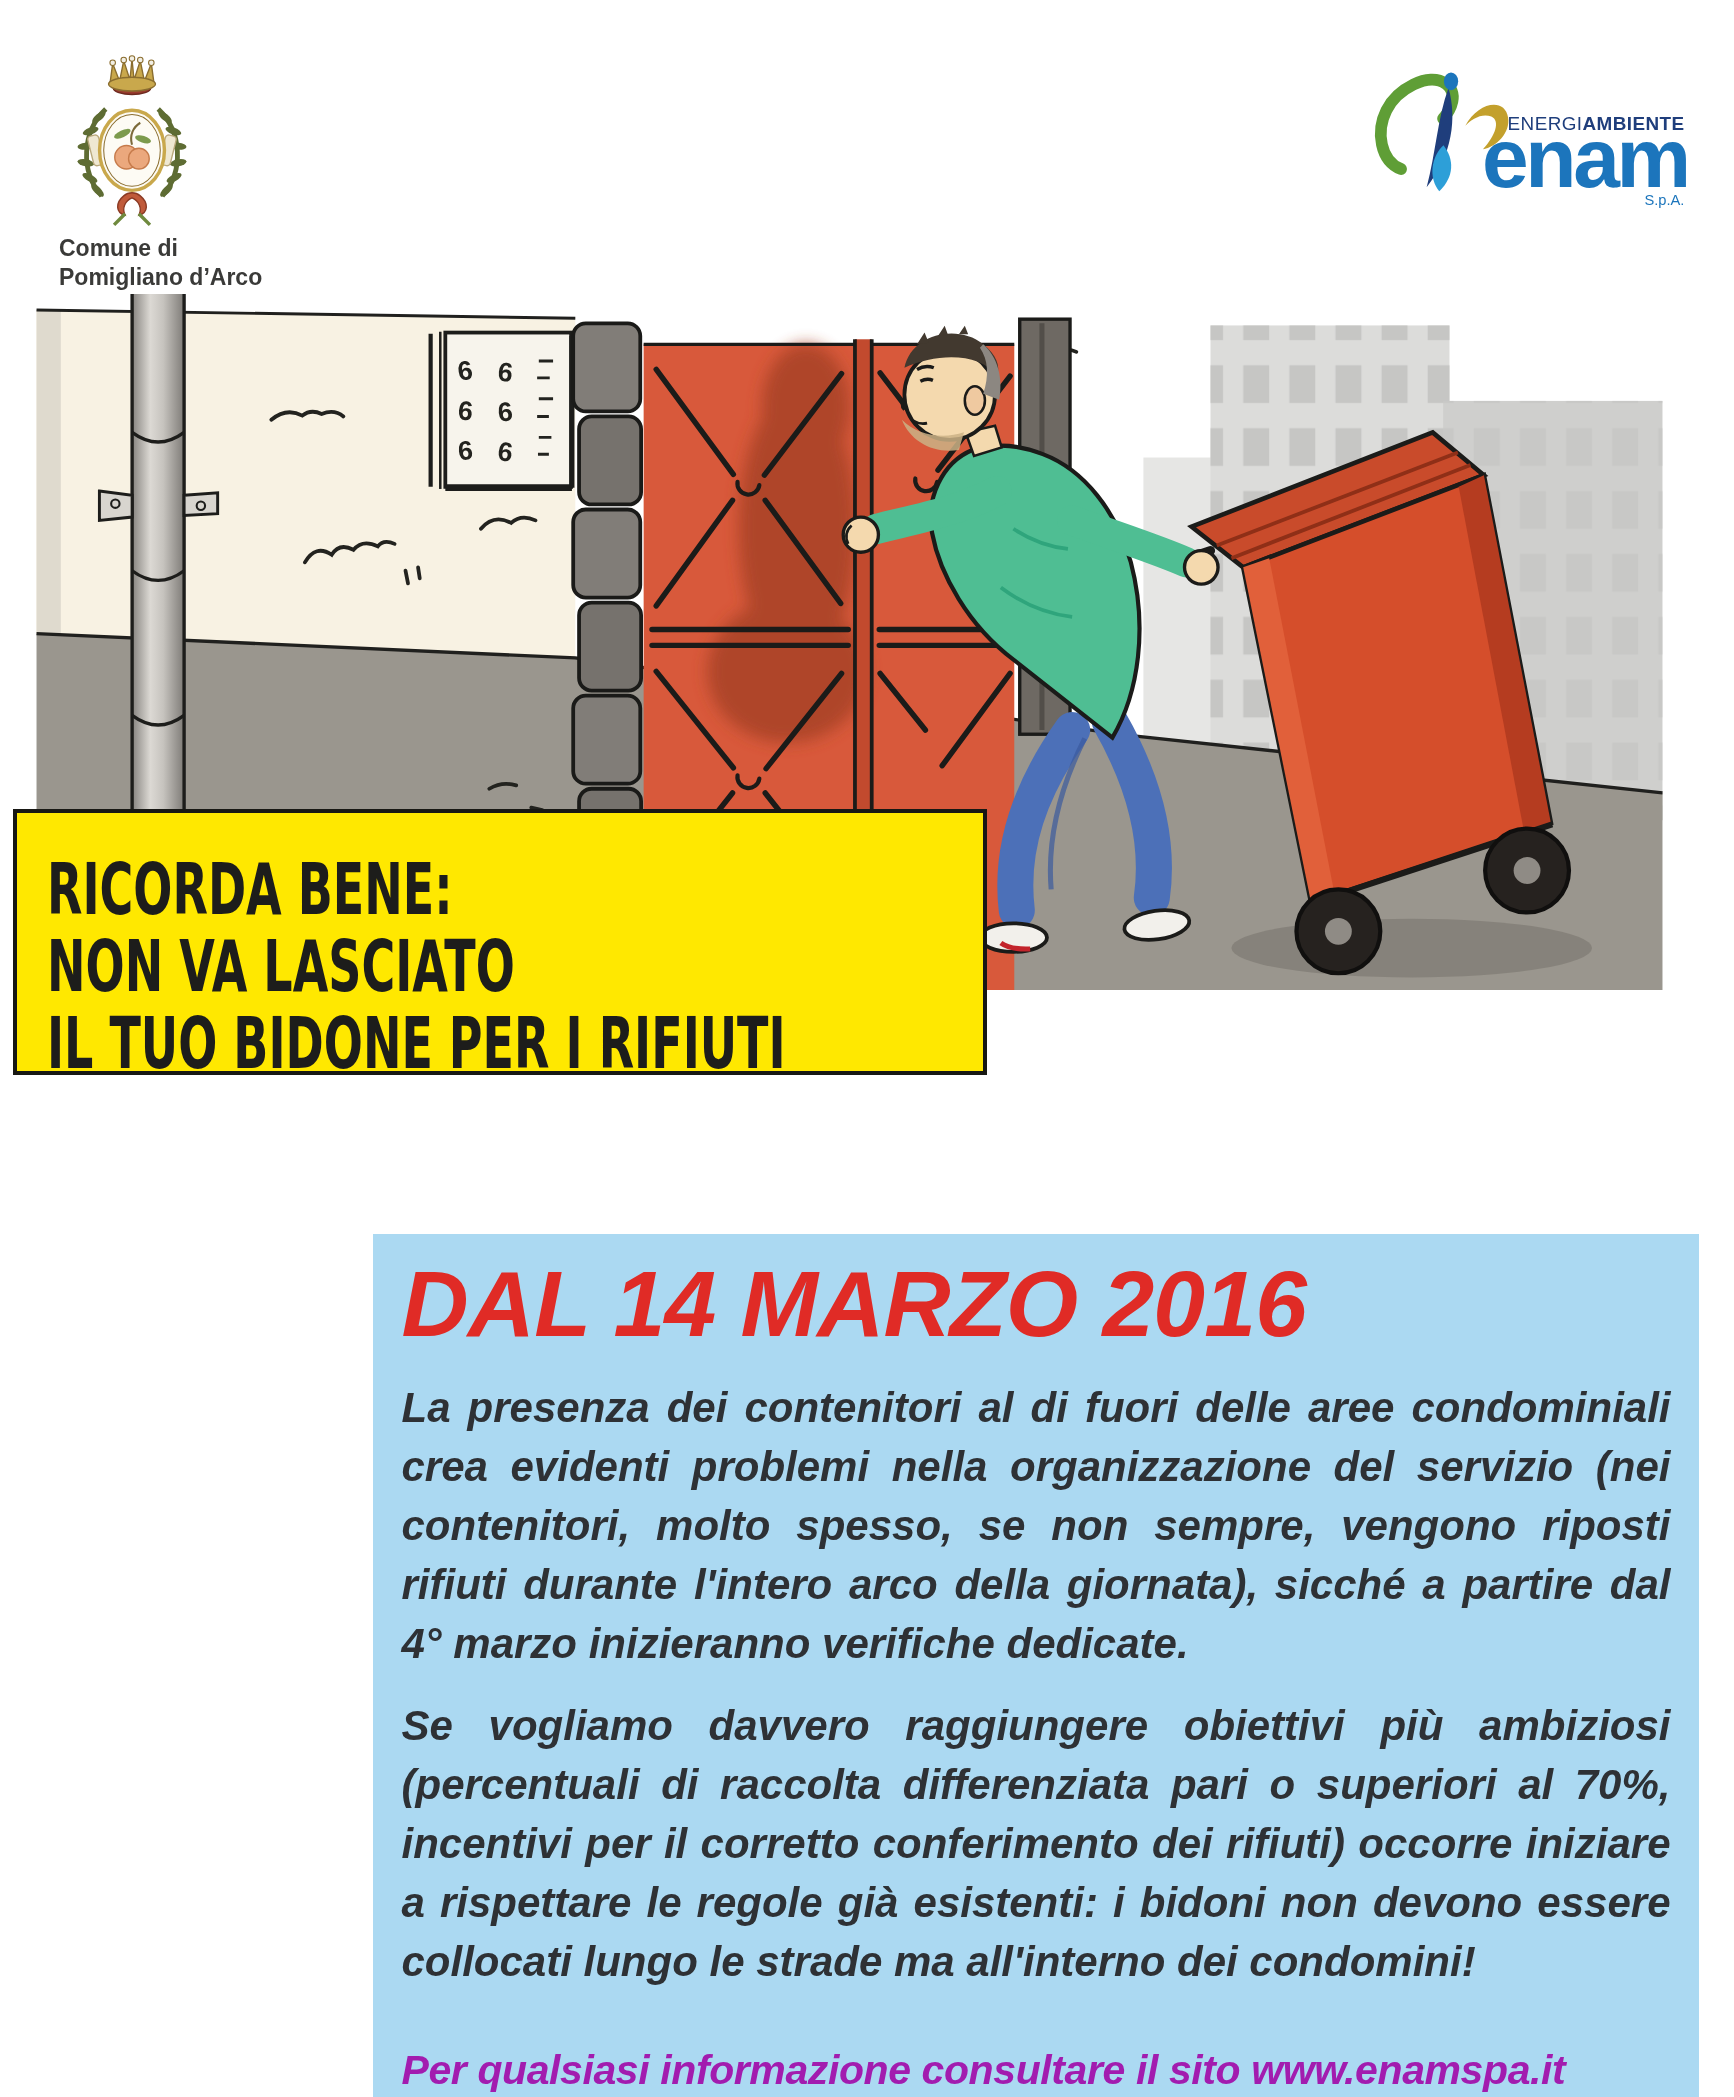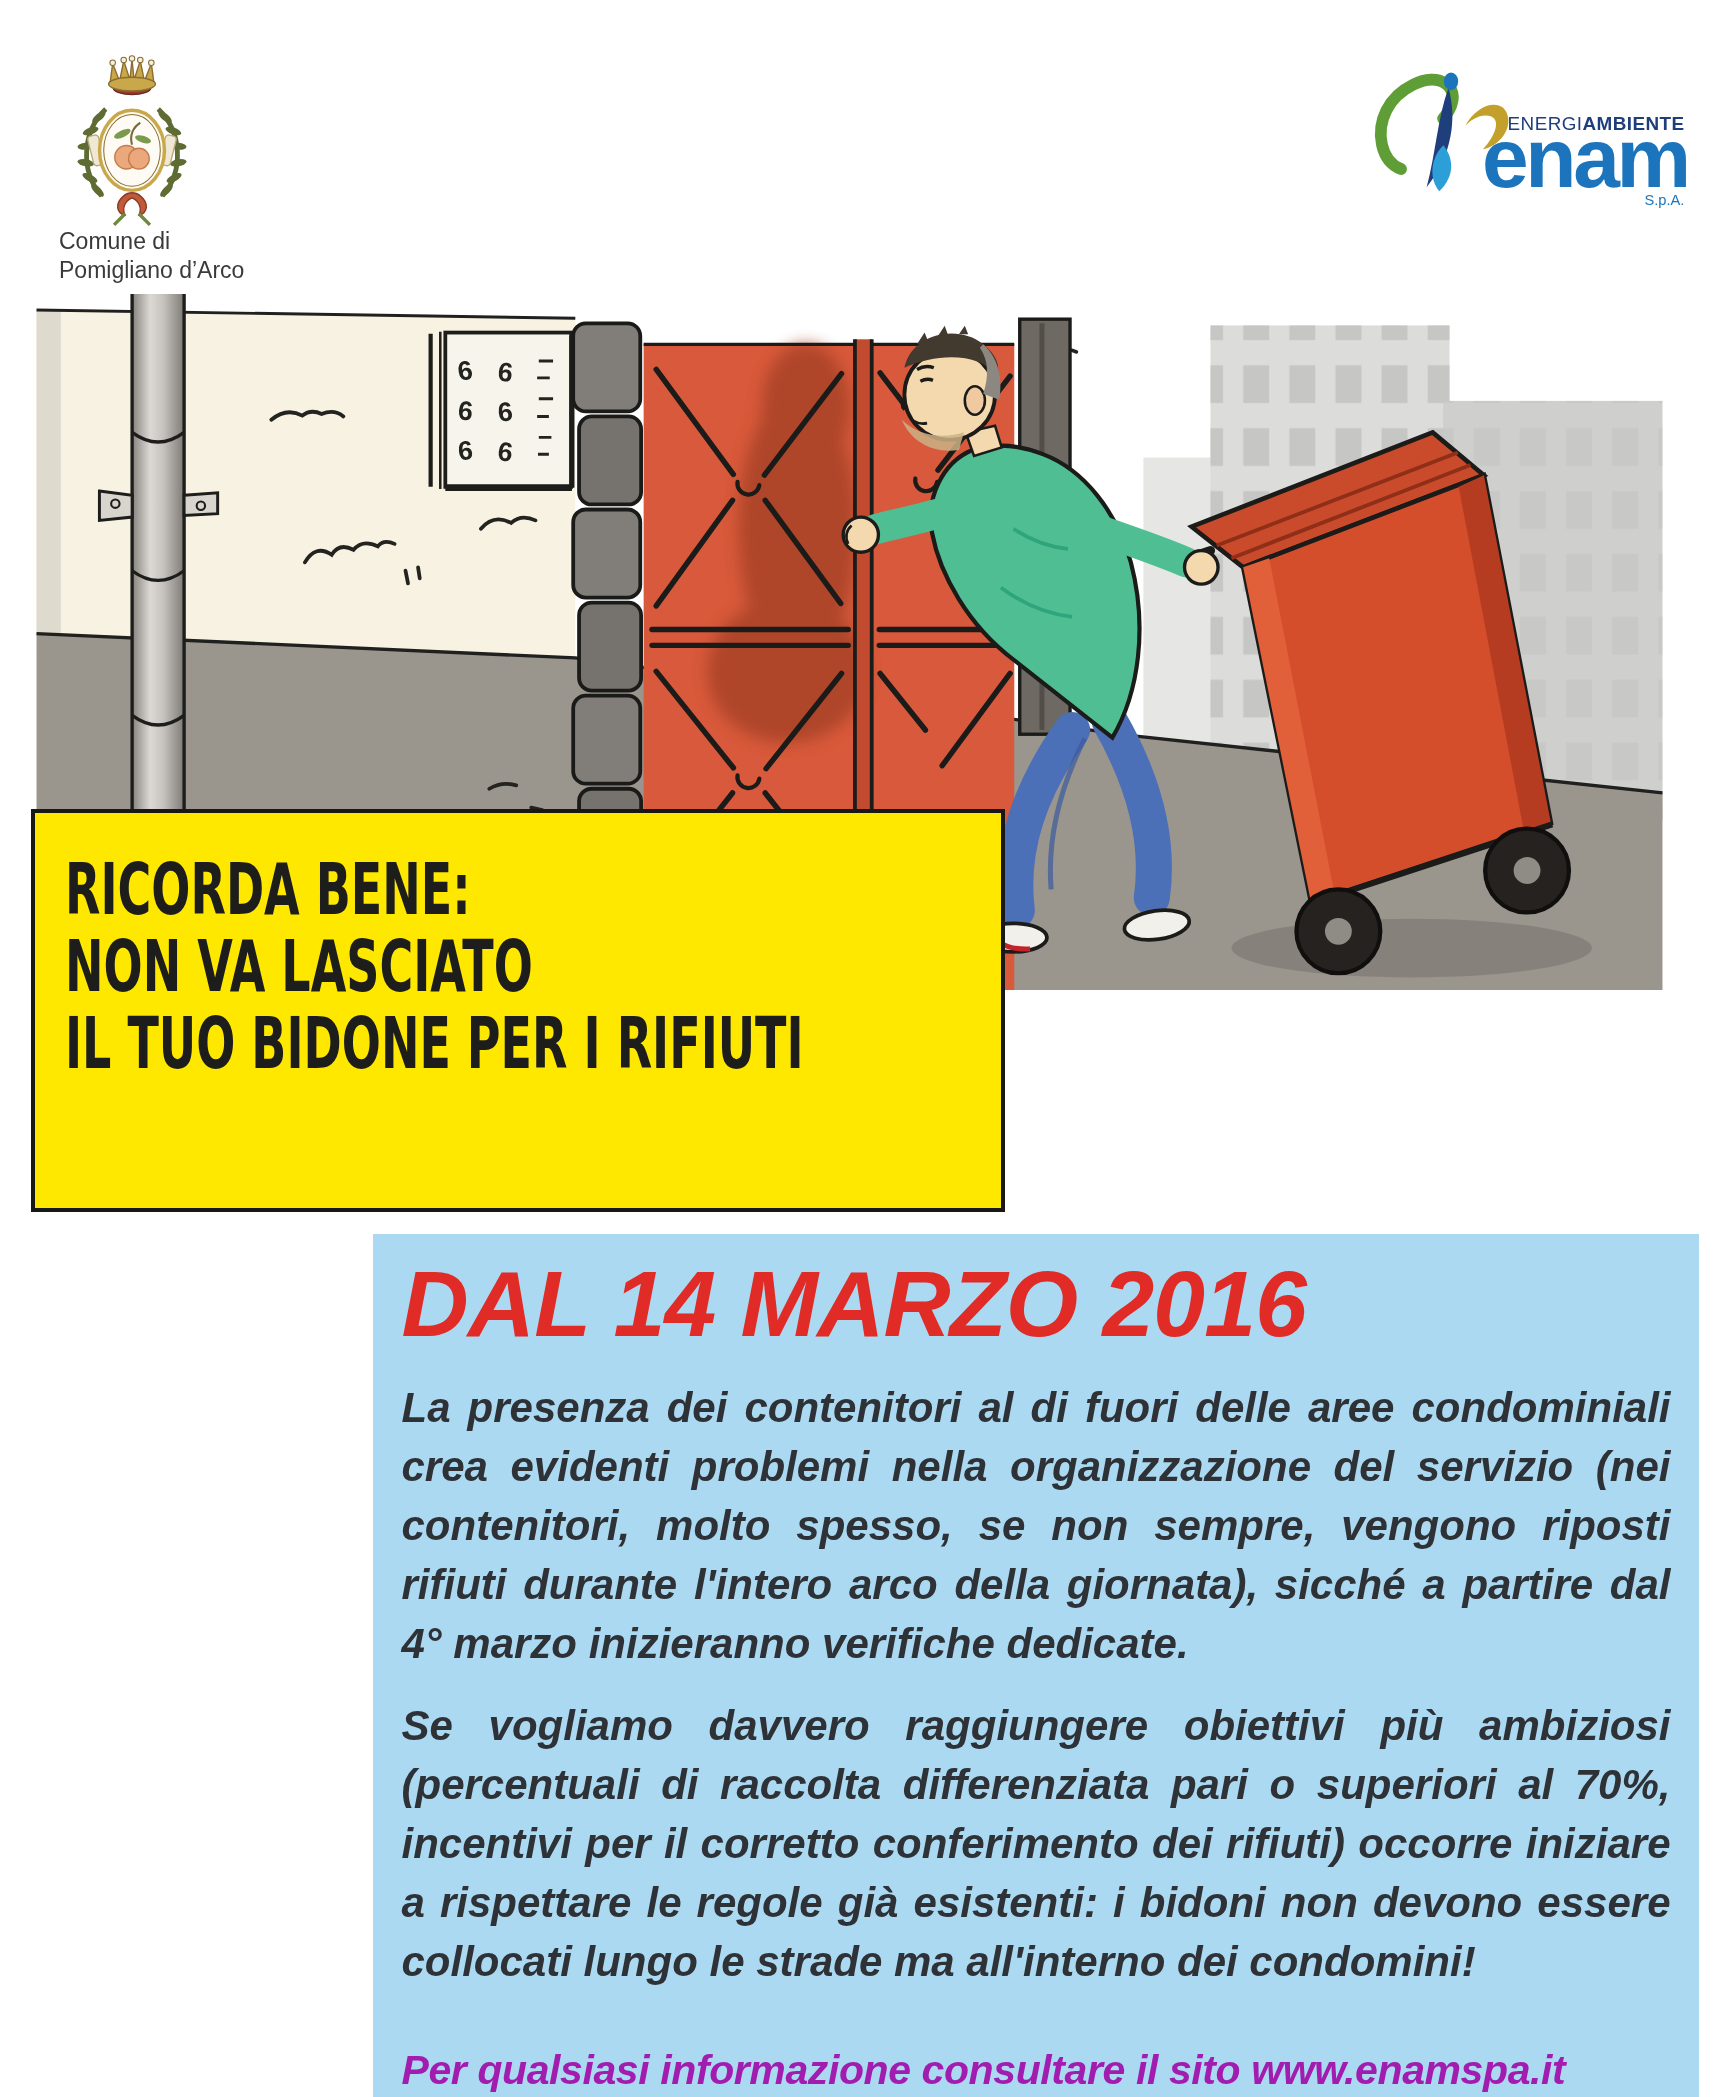--- a/index.html
+++ b/index.html
@@ -1,26 +1,26 @@
 <!DOCTYPE html>
 <html style="font-size:6.7px"><head>
 <meta charset="utf-8">
 <style>
   html,body{margin:0;padding:0;background:#ffffff;}
   #poster{position:relative;width:1734px;height:2477px;background:#ffffff;overflow:hidden;
           font-family:"Liberation Sans",sans-serif;}
   
   #crest{position:absolute;left:63px;top:52px;width:138px;height:176px;}
-  #muni-name{position:absolute;left:59px;top:227px;font-size:23px;font-weight:normal;
+  #muni-name{position:absolute;left:59px;top:234px;font-size:23px;font-weight:bold;
              color:#3a3a38;line-height:28.5px;letter-spacing:0px;}
   #enam-logo{position:absolute;left:1357px;top:62px;width:340px;height:147px;}
   
   #illustration{position:absolute;left:36px;top:294px;width:1627px;height:696px;z-index:1;}
   
-  #reminder-box{position:absolute;left:31px;top:809px;width:974px;height:403px;box-sizing:border-box;
+  #reminder-box{position:absolute;left:13px;top:809px;width:974px;height:266px;box-sizing:border-box;
                 background:#ffe800;border:4.6px solid #181814;z-index:5;padding:37px 17px 0 30px;}
   .reminder-line{font-family:"DejaVu Sans",sans-serif;font-weight:bold;color:#1d1d1b;
                  font-size:59px;line-height:77px;white-space:nowrap;}
   .reminder-line>span{display:inline-block;transform:scale(0.78,1.22);transform-origin:left center;}
   
   #announcement-box{position:absolute;left:373px;top:1234px;width:1326px;height:961px;box-sizing:border-box;
                     background:#abd9f2;z-index:4;padding:0 28.5px;}
   #announcement-title{margin-top:20px;font-size:93px;line-height:101px;font-weight:bold;font-style:italic;
                       color:#e02b26;letter-spacing:-0.8px;white-space:nowrap;}
   .announcement-par{margin-top:23px;font-size:42px;line-height:59px;font-weight:bold;font-style:italic;

